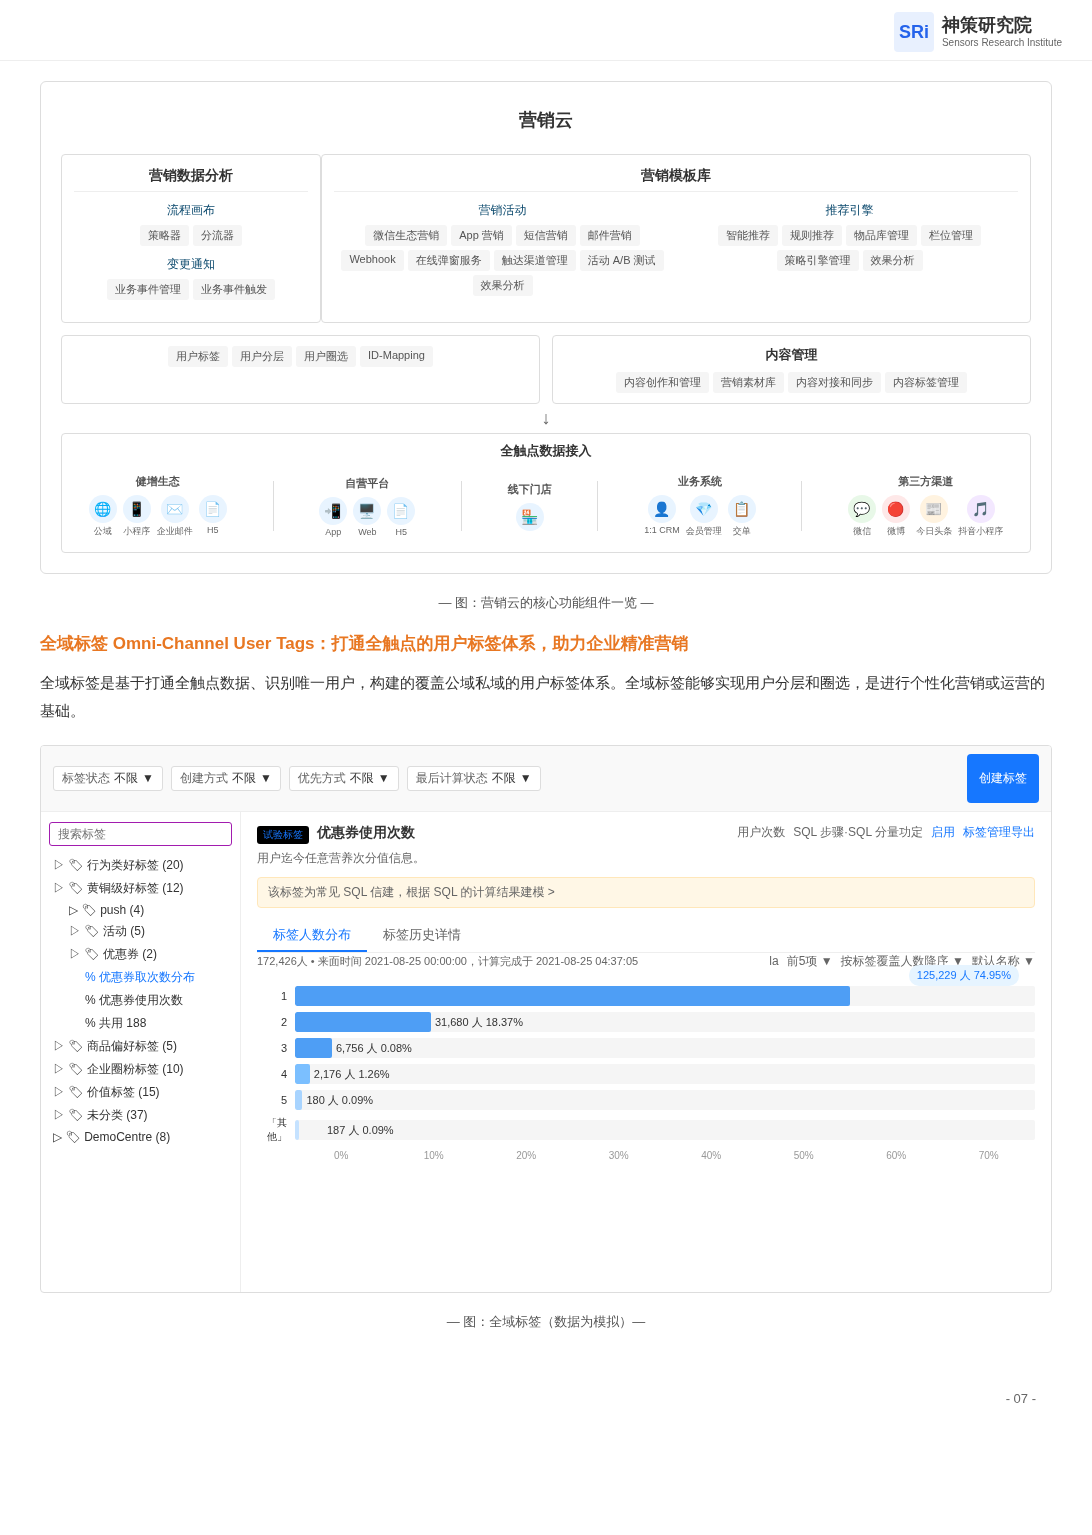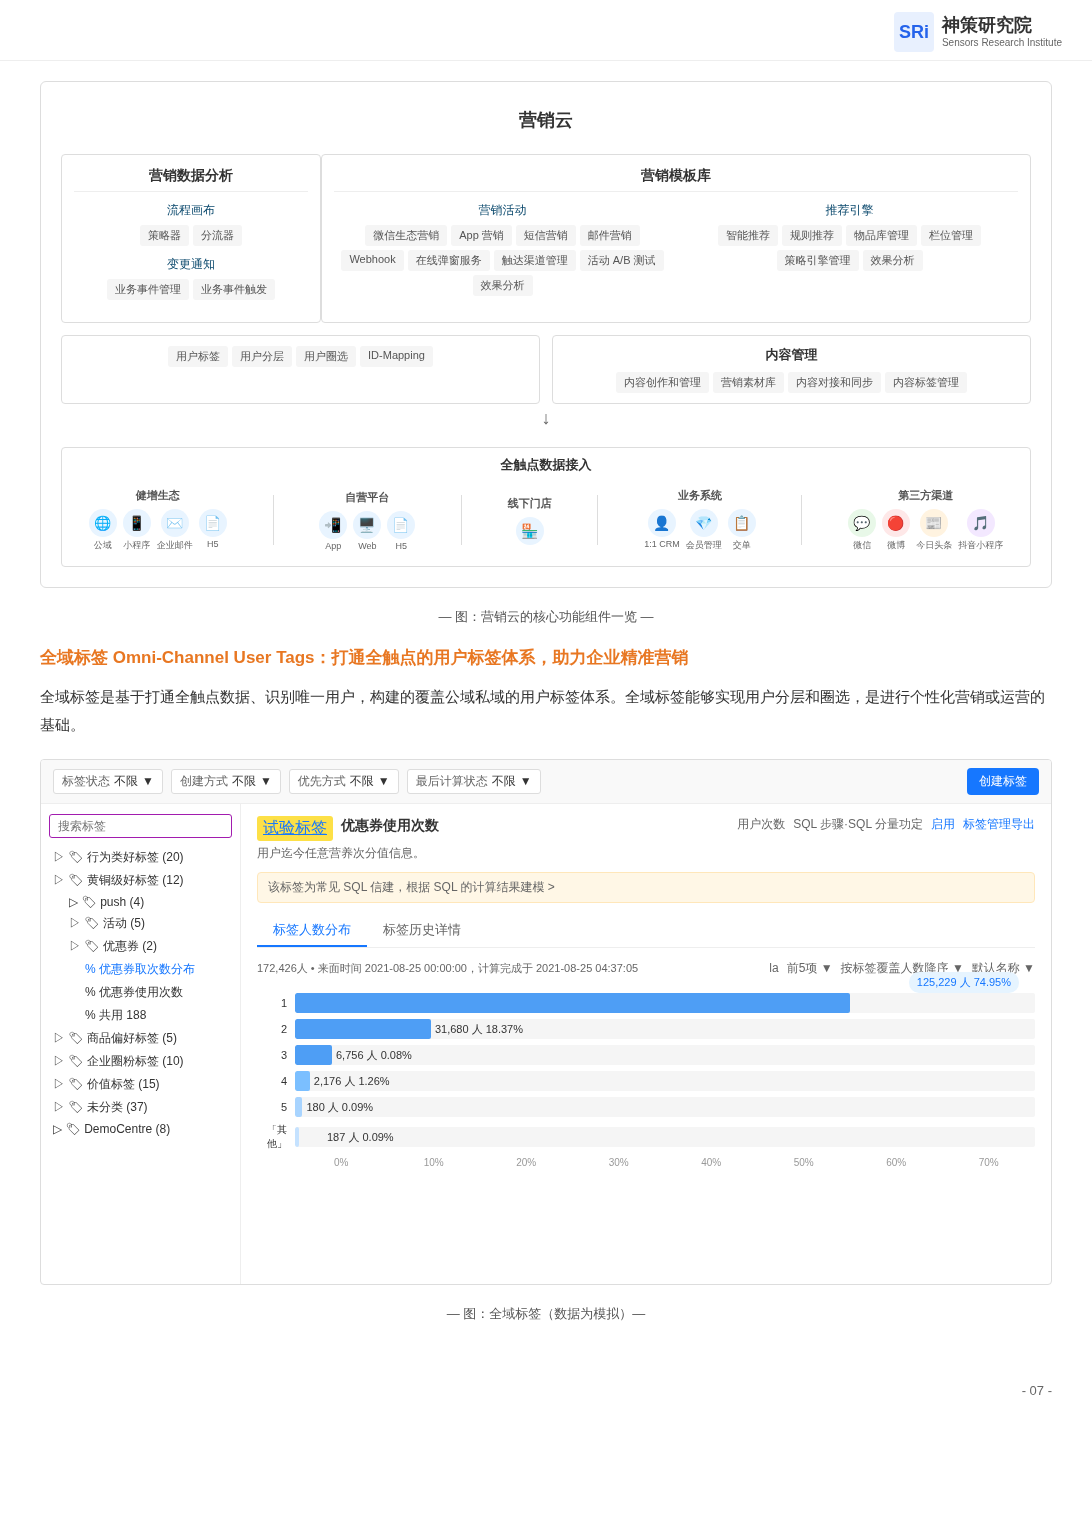--- a/index.html
+++ b/index.html
@@ -144,21 +144,21 @@
       flex-wrap: wrap;
       gap: 4px;
       justify-content: center;
     }
 
     
     .mc-touchpoint {
       border: 1px solid #ddd;
       border-radius: 4px;
       padding: 8px;
-      margin-top: 18px;
+      margin-top: 4px;
       text-align: center;
     }
     .mc-touchpoint-title {
       font-size: 13px;
       font-weight: bold;
       margin-bottom: 8px;
     }
 
     
     .diagram-caption {
@@ -217,21 +217,21 @@
     .tag-filter-label {
       color: #666;
       font-size: 12px;
     }
 
     .btn-create {
       margin-left: auto;
       background: #1677ff;
       color: #fff;
       font-size: 12px;
-      padding: 5px 12px;
+      padding: 16px 12px;
       border-radius: 4px;
       border: none;
       cursor: pointer;
     }
 
     .tag-main {
       display: flex;
       height: 480px;
     }
 
@@ -302,21 +302,20 @@
       font-size: 12px;
       color: #666;
       margin-bottom: 12px;
       cursor: pointer;
     }
 
     .tag-tabs {
       display: flex;
       gap: 0;
       border-bottom: 1px solid #eee;
-      margin-bottom: 12px;
     }
 
     .tag-tab {
       font-size: 13px;
       padding: 6px 16px;
       cursor: pointer;
       color: #666;
       border-bottom: 2px solid transparent;
     }
     .tag-tab.active {
@@ -407,21 +406,21 @@
       background: #e6f4ff;
       color: #1677ff;
       font-size: 11px;
       padding: 3px 8px;
       border-radius: 10px;
     }
 
     
     .page-number {
       text-align: right;
-      padding: 10px 40px;
+      padding: 10px 56px;
       font-size: 13px;
       color: #666;
     }
 
     
     .tc-icons-row {
       display: flex;
       justify-content: space-around;
       align-items: center;
       padding: 6px 0;
@@ -728,21 +727,21 @@
         <div class="tag-tree-item">▷ 🏷 企业圈粉标签 (10)</div>
         <div class="tag-tree-item">▷ 🏷 价值标签 (15)</div>
         <div class="tag-tree-item">▷ 🏷 未分类 (37)</div>
         <div class="tag-tree-item">▷ 🏷 DemoCentre (8)</div>
       </div>
 
       <div class="tag-content">
         <div class="tag-content-header">
           <div>
             <div style="display:flex;align-items:center;gap:8px;margin-bottom:4px;">
-              <span style="background:#fde047;color:#1677ff;font-size:16px;padding:2px 6px;border-radius:3px;text-decoration:underline;">试验标签</span>
+              <span style="background:#000000;color:#1677ff;font-size:10px;padding:2px 6px;border-radius:3px;">试验标签</span>
               <span class="tag-info-title">优惠券使用次数</span>
             </div>
             <div class="tag-info-desc">用户迄今任意营养次分值信息。</div>
           </div>
           <div class="tag-content-actions">
             <span style="cursor:pointer;color:#666;">用户次数</span>
             <span style="cursor:pointer;color:#666;">SQL 步骤·SQL 分量功定</span>
             <span style="cursor:pointer;color:#1677ff;">启用</span>
             <span style="cursor:pointer;color:#1677ff;">标签管理导出</span>
           </div>

